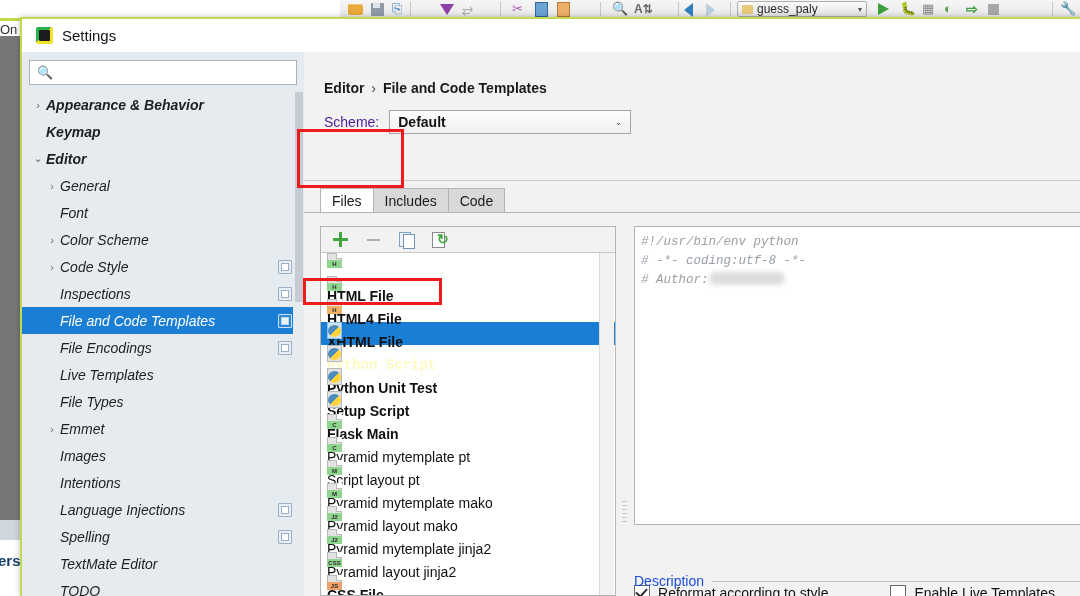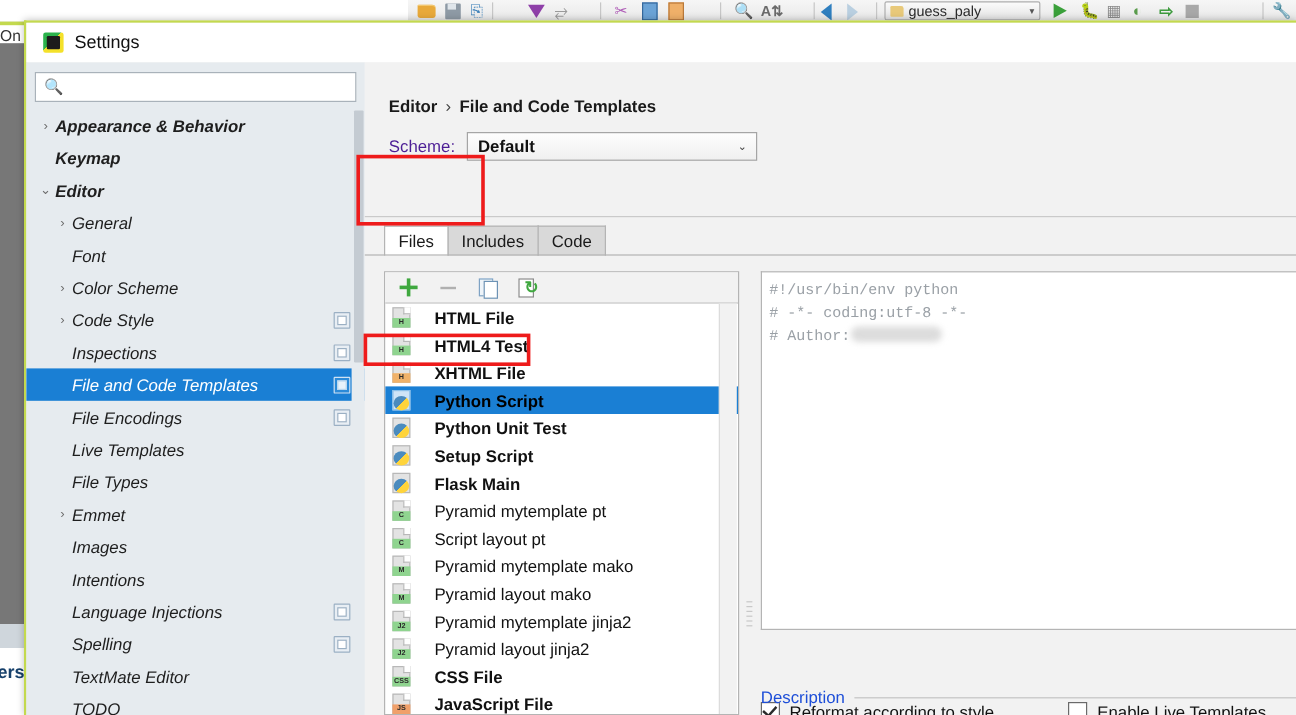--- a/index.html
+++ b/index.html
@@ -196,26 +196,26 @@
     content:"";position:absolute;left:1px;top:1px;width:11px;height:14px;
     border:1px solid #8a8a8a;background:#ffffff;
   }
   .lt-reset:after{
     content:"\21BB";position:absolute;left:6px;top:0px;font-size:14px;color:#3fa83f;font-weight:bold;
   }
 
   #list-scroll-area{position:absolute;left:0;top:26px;width:294px;height:342px;overflow:hidden;}
   #tpl-list{position:absolute;left:0;top:0;width:278px;}
   .tpl-row{
-    height:23px;display:flex;align-items:center;gap:20px;padding-left:6px;box-sizing:border-box;
+    height:23px;display:flex;gap:20px;padding-left:6px;box-sizing:border-box;flex-direction:column;
   }
   .tpl-row.selected{background:#1a7fd4;width:294px;}
   .tpl-row .tname{font-size:14px;color:#111;white-space:nowrap;}
   .tpl-row.bold .tname{font-weight:bold;}
-  .tpl-row.selected .tname{color:#000000;}
+  .tpl-row.selected .tname{color:#fef9c3;font-family:Liberation Mono, monospace;}
 
   .ficon{
     width:15px;height:17px;position:relative;flex:0 0 15px;
     background:#e3e3e3;border:1px solid #b8b8b8;box-sizing:border-box;
   }
   .ficon:before{
     content:"";position:absolute;right:-1px;top:-1px;width:5px;height:5px;
     background:#ffffff;border-left:1px solid #b8b8b8;border-bottom:1px solid #b8b8b8;
   }
   .ficon .tag{
@@ -255,21 +255,21 @@
   }
   #splitter .grip i{display:block;width:5px;height:1px;background:#c8c8c8;margin-bottom:3px;}
 
   
   #editor-panel{
     position:absolute;left:330px;top:174px;width:446px;height:299px;
     background:#ffffff;border:1px solid #b4b4b4;border-right:none;box-sizing:border-box;
     padding:6px 0 0 6px;
   }
   .code-line{
-    font-family:"Liberation Mono", monospace;font-size:12.5px;
+    font-family:"Liberation Mono", monospace;font-size:12.5px;font-style:italic;
     color:#9aa0a6;line-height:19px;white-space:pre;
   }
   #author-blur{
     display:inline-block;width:76px;height:13px;vertical-align:-2px;
     background:#dcdcdc;border-radius:7px;filter:blur(2.5px);
   }
 
   #options-row{
     position:absolute;left:330px;top:482px;width:446px;height:22px;display:flex;align-items:center;margin-top:48px;
   }
@@ -532,21 +532,21 @@
               <div class="tpl-row bold">
                 <span class="ficon">
                   <span class="tag tag-h">H</span>
                 </span>
                 <span class="tname">HTML File</span>
               </div>
               <div class="tpl-row bold">
                 <span class="ficon">
                   <span class="tag tag-h">H</span>
                 </span>
-                <span class="tname">HTML4 Test</span>
+                <span class="tname">HTML4 File</span>
               </div>
               <div class="tpl-row bold">
                 <span class="ficon">
                   <span class="tag tag-xh">H</span>
                 </span>
                 <span class="tname">XHTML File</span>
               </div>
               <div class="tpl-row bold selected">
                 <span class="ficon py">
                   <span class="pybody"></span>

